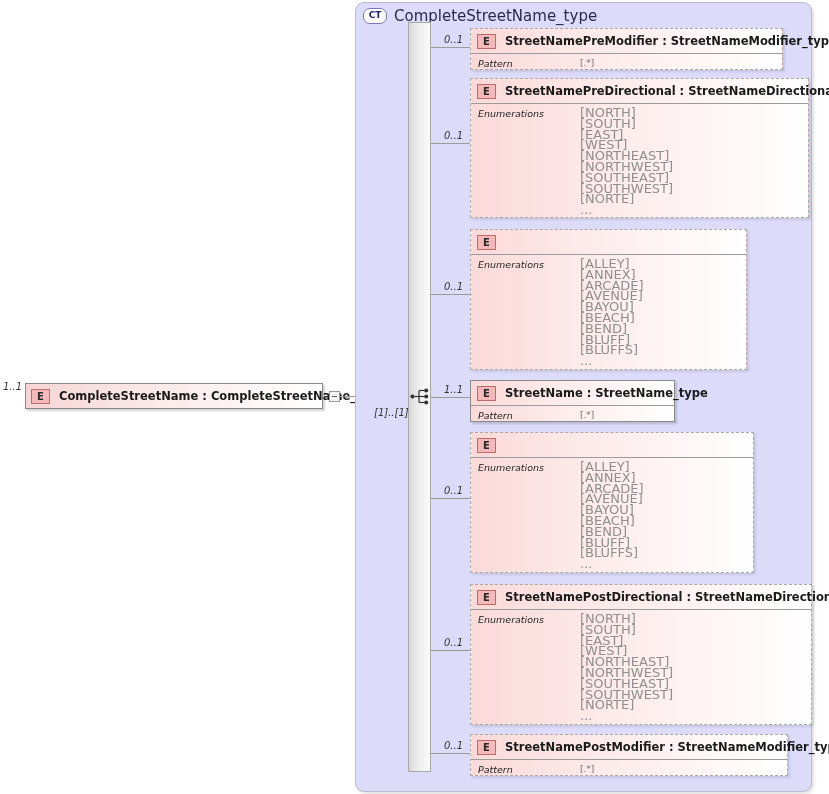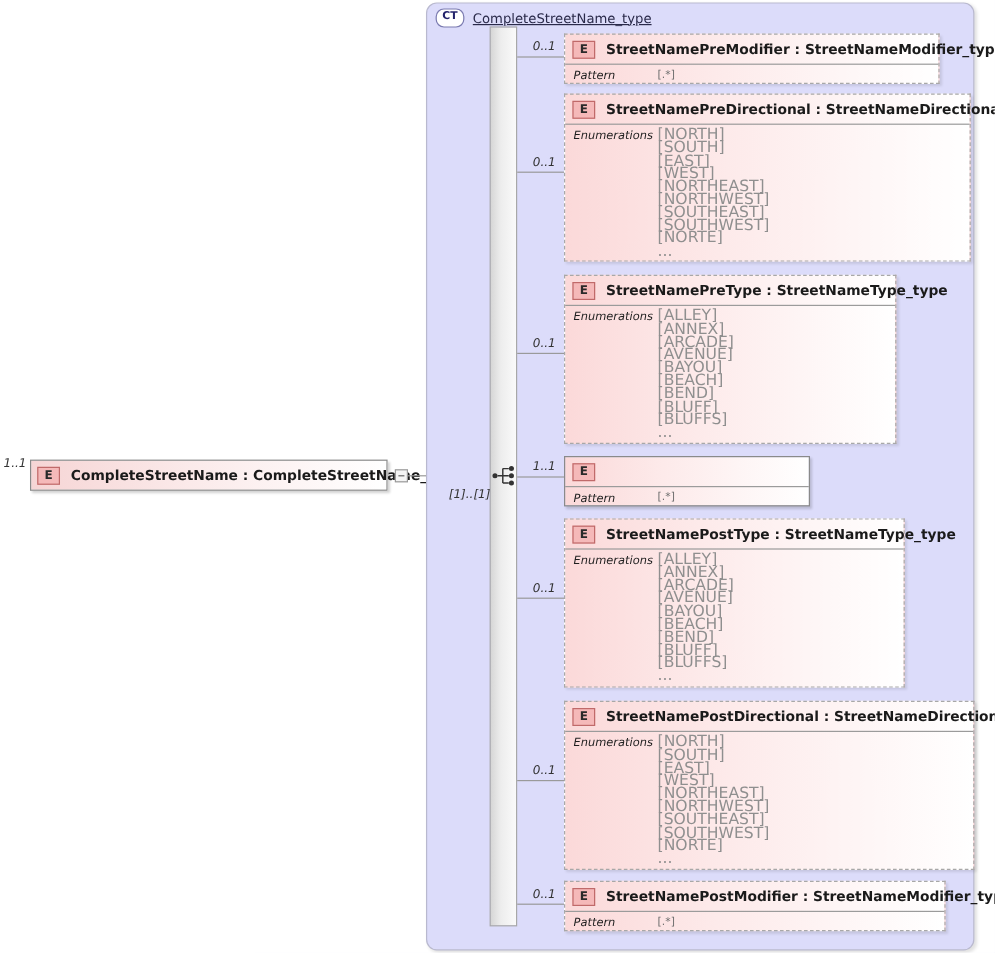--- a/index.html
+++ b/index.html
@@ -116,24 +116,23 @@
     border-radius: 7px;
     background: #ffffff;
     color: #23236b;
     font-size: 9px;
     font-weight: bold;
     line-height: 12px;
     text-align: center;
   }
   .ct-title {
     margin-left: 7px;
-    font-size: 11px;
+    font-size: 15px;
     color: #2a2a4a;
     white-space: nowrap;
-    text-decoration: underline;
   }
 
   
   .seq-bar {
     position: absolute;
     left: 408px;
     top: 22px;
     width: 23px;
     height: 750px;
     box-sizing: border-box;
@@ -188,20 +187,21 @@
   .node-head .nlabel {
     margin-left: 9px;
     font-size: 11.5px;
     font-weight: bold;
     color: #1a1a1a;
     white-space: nowrap;
   }
   .node-body {
     display: flex;
     padding: 4px 4px 5px 7px;
+    gap: 32px;
   }
   .facet-name {
     font-size: 9.5px;
     font-style: italic;
     color: #1f1f1f;
     width: 70px;
     flex: 0 0 70px;
     line-height: 12px;
   }
   .facet-values {
@@ -301,21 +301,20 @@
         <div>[SOUTHWEST]</div>
         <div>[NORTE]</div>
         <div>...</div>
       </div>
   </div>
 </div>
 
 <div class="node optional" style="left:470px; top:229px; width:277px; height:141px;">
   <div class="node-head">
     <span class="e-badge">E</span>
-    <span class="nlabel">StreetNamePreType : StreetNameType_type</span>
   </div>
   <div class="node-body">
     <div class="facet-name">Enumerations</div>
     <div class="facet-values">
         <div>[ALLEY]</div>
         <div>[ANNEX]</div>
         <div>[ARCADE]</div>
         <div>[AVENUE]</div>
         <div>[BAYOU]</div>
         <div>[BEACH]</div>
@@ -323,33 +322,33 @@
         <div>[BLUFF]</div>
         <div>[BLUFFS]</div>
         <div>...</div>
       </div>
   </div>
 </div>
 
 <div class="node required" style="left:470px; top:380px; width:205px; height:42px;">
   <div class="node-head">
     <span class="e-badge">E</span>
+    <span class="nlabel">StreetName : StreetName_type</span>
   </div>
   <div class="node-body pattern-row">
     <div class="facet-name">Pattern</div>
     <div class="facet-values">
         <div>[.*]</div>
       </div>
   </div>
 </div>
 
 <div class="node optional" style="left:470px; top:432px; width:284px; height:141px;">
   <div class="node-head">
     <span class="e-badge">E</span>
-    <span class="nlabel">StreetNamePostType : StreetNameType_type</span>
   </div>
   <div class="node-body">
     <div class="facet-name">Enumerations</div>
     <div class="facet-values">
         <div>[ALLEY]</div>
         <div>[ANNEX]</div>
         <div>[ARCADE]</div>
         <div>[AVENUE]</div>
         <div>[BAYOU]</div>
         <div>[BEACH]</div>

